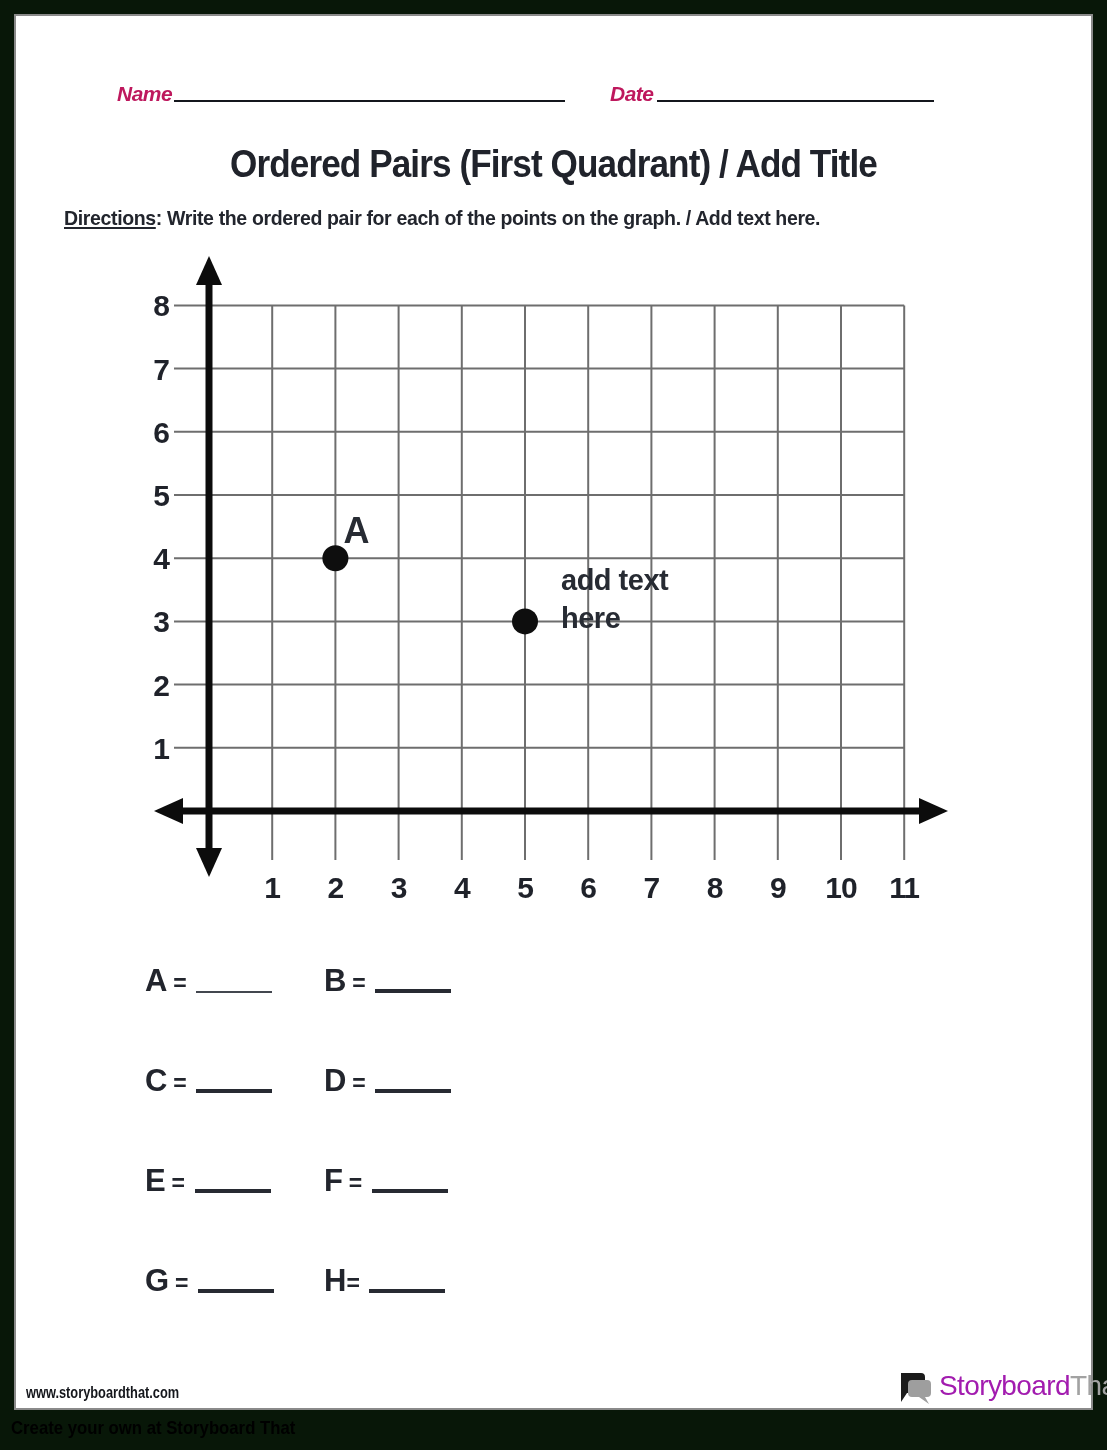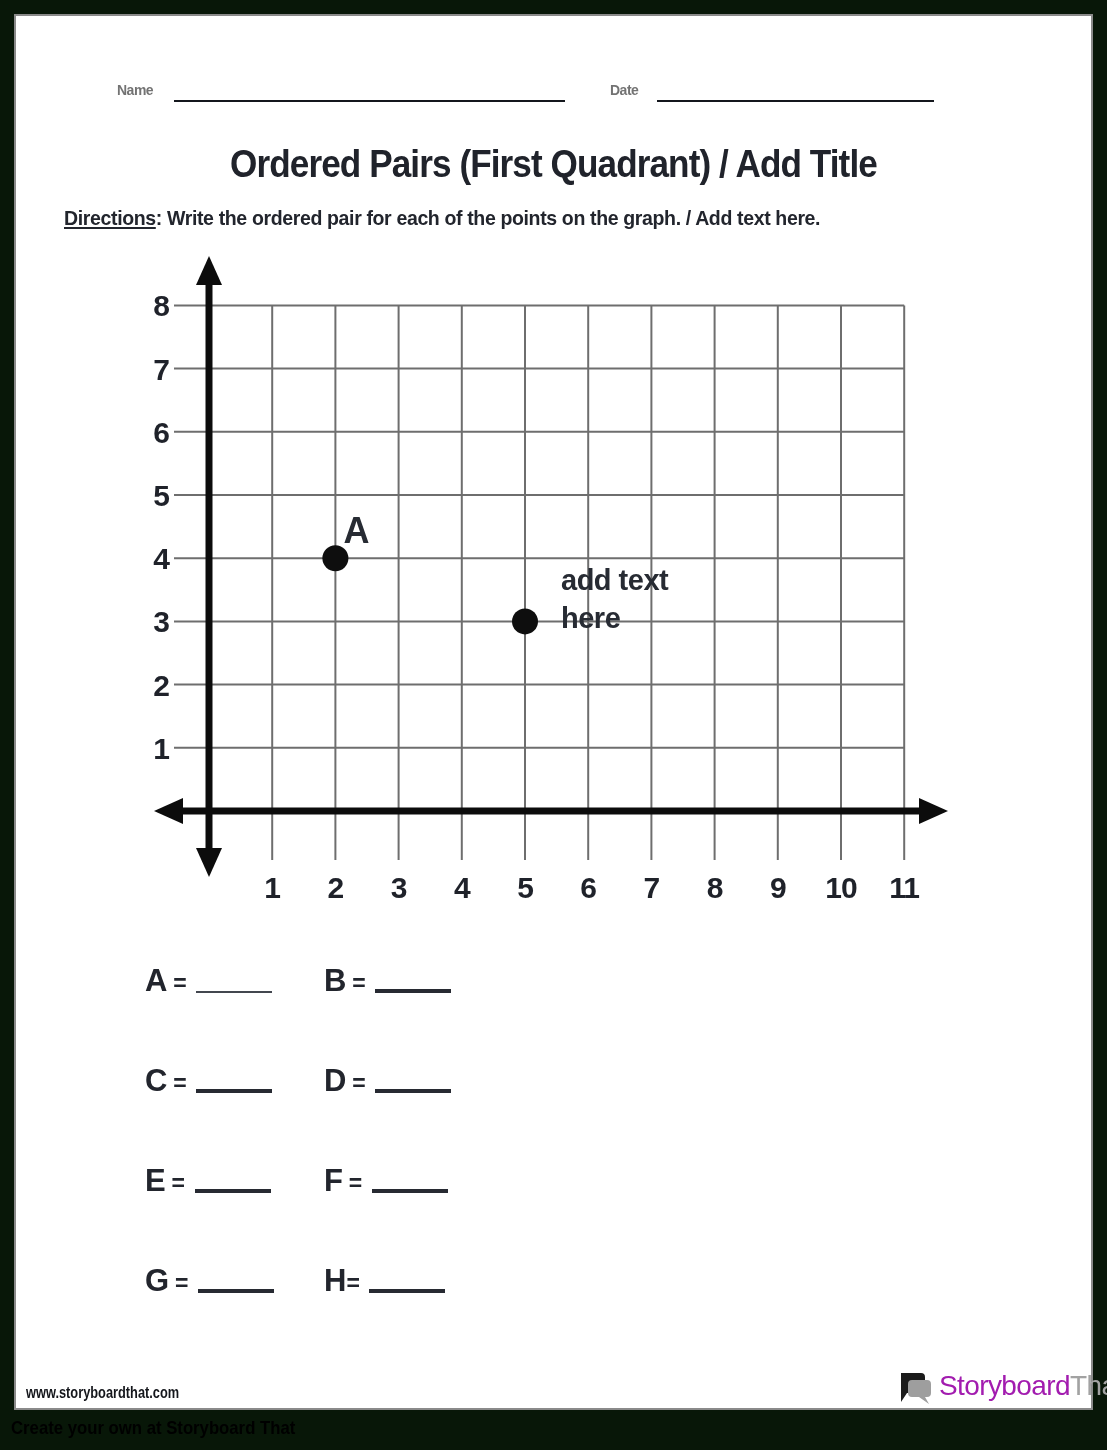--- a/index.html
+++ b/index.html
@@ -13,21 +13,21 @@
   }
   .page{
     position:absolute;left:14px;top:14px;
     width:1079px;height:1396px;
     background:#ffffff;
     border:2px solid #8a8a8a;
   }
   .abs{position:absolute;}
 
   
-  .field-label{font-size:14px;font-weight:700;color:#737373;letter-spacing:-0.5px;}
+  .field-label{font-size:21px;font-weight:700;color:#be185d;letter-spacing:-0.5px;font-style:italic;}
   .field-line{height:24px;border-bottom:2px solid #14171d;}
 
   
   .title{
     left:0;right:0;top:126px;text-align:center;
     font-size:39px;font-weight:800;color:#20232b;
     letter-spacing:-1px;
     transform:scaleX(0.9);
   }
 

